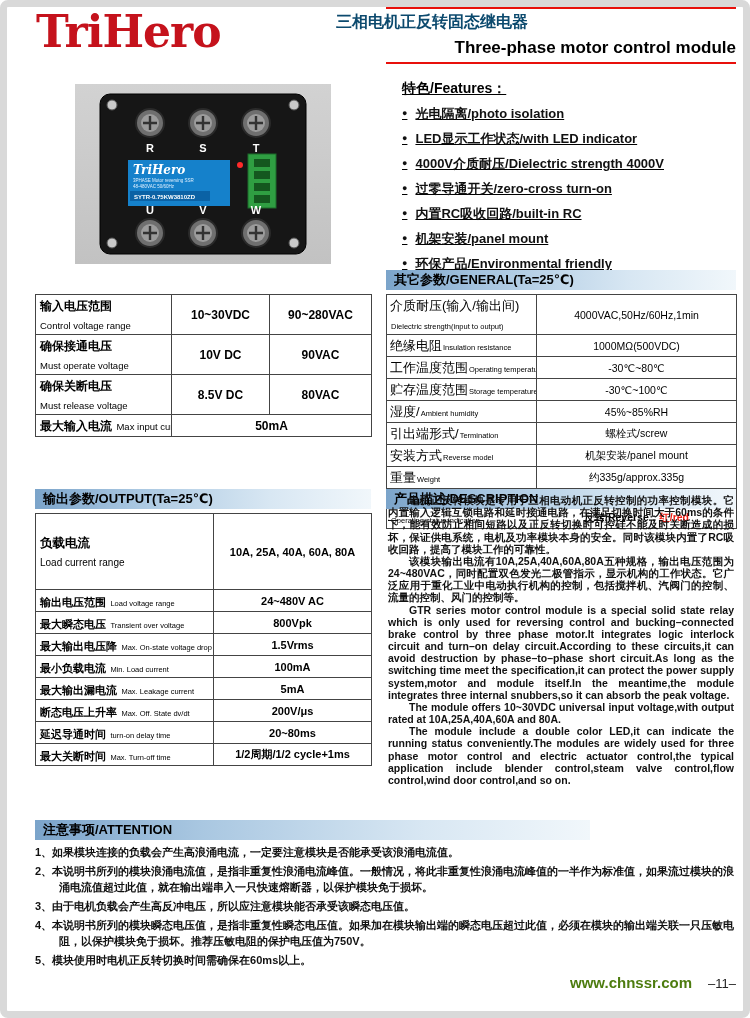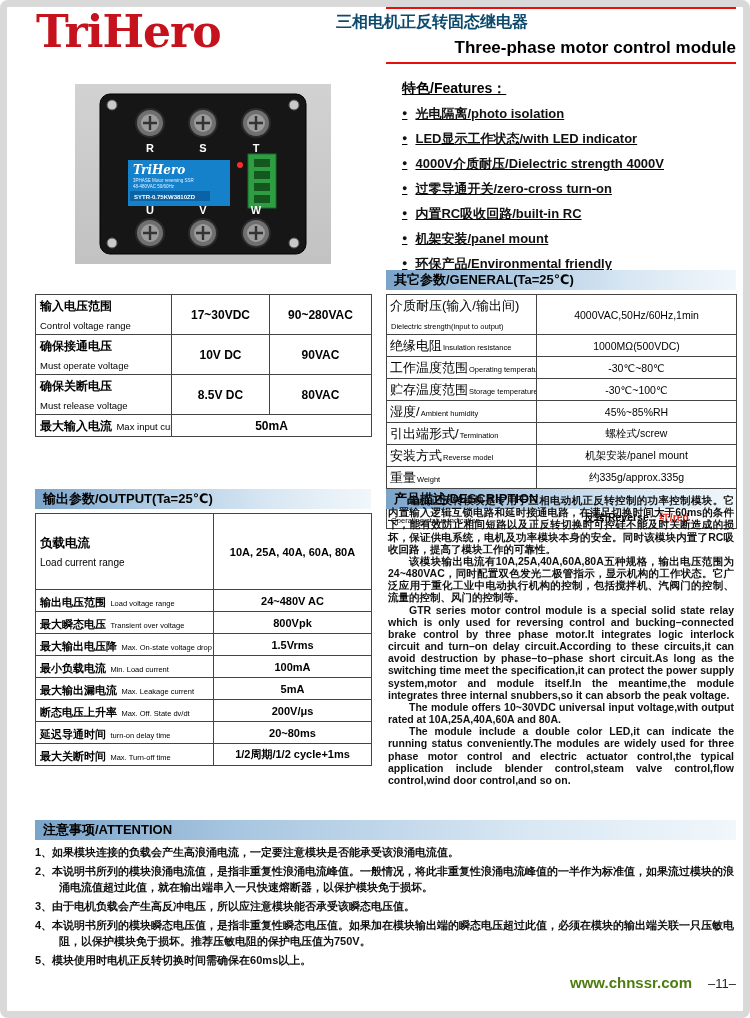--- a/index.html
+++ b/index.html
@@ -23,21 +23,21 @@
   .plate-brand { fill:#fff; font:bold 12px "DejaVu Serif",serif; font-style:italic; }
   .plate-small { fill:#dff0ff; font:4.5px "Liberation Sans",sans-serif; }
   .plate-model { fill:#fff; font:bold 6px "Liberation Sans",sans-serif; }
 
   
   .bar { height:20px; background:linear-gradient(90deg,#7ba4ca 0%,#a9c7e1 30%,#d8e7f3 70%,#f1f7fb 100%); font-weight:bold; font-size:13px; line-height:20px; padding-left:8px; color:#000; }
   .bar-input  { left:35px; top:270px; width:336px;margin-top:40px; }
   .bar-output { left:35px; top:489px; width:336px; }
   .bar-general{ left:386px; top:270px; width:350px; }
   .bar-desc   { left:386px; top:489px; width:350px; }
-  .bar-attn   { left:35px; top:820px; width:701px; }
+  .bar-attn   { left:35px; top:820px; width:555px; }
 
   
   .features { left:402px; top:80px; width:334px;text-decoration:underline; }
   .features-heading { font-size:14px; font-weight:bold; margin-bottom:3px; }
   .feature-item { font-size:13px; font-weight:600; line-height:25px; color:#111; }
   .bullet { font-size:9px; margin-right:8px; vertical-align:2px; }
 
   
   .tbl { border-collapse:collapse; table-layout:fixed; background:#fff;padding-left:43px; }
   .tbl td { border:1px solid #444; padding:1px 4px; vertical-align:middle; }
@@ -172,21 +172,21 @@
   <div class="abs bar bar-input">输入参数/INPUT(Ta=25℃)</div>
   <table class="abs tbl input-tbl">
     <colgroup>
         <col class="c0">
         <col class="c1">
         <col class="c2">
       </colgroup>
     <tbody>
       <tr class="r40">
         <td class="lbl"><span class="zh">输入电压范围</span><br><span class="en">Control voltage range</span></td>
-        <td class="val">17~30VDC</td>
+        <td class="val">10~30VDC</td>
         <td class="val">90~280VAC</td>
       </tr>
       <tr class="r34">
         <td class="lbl"><span class="zh">确保接通电压</span><br><span class="en">Must operate voltage</span></td>
         <td class="val">10V DC</td>
         <td class="val">90VAC</td>
       </tr>
       <tr class="r34">
         <td class="lbl"><span class="zh">确保关断电压</span><br><span class="en">Must release voltage</span></td>
         <td class="val">8.5V DC</td>

